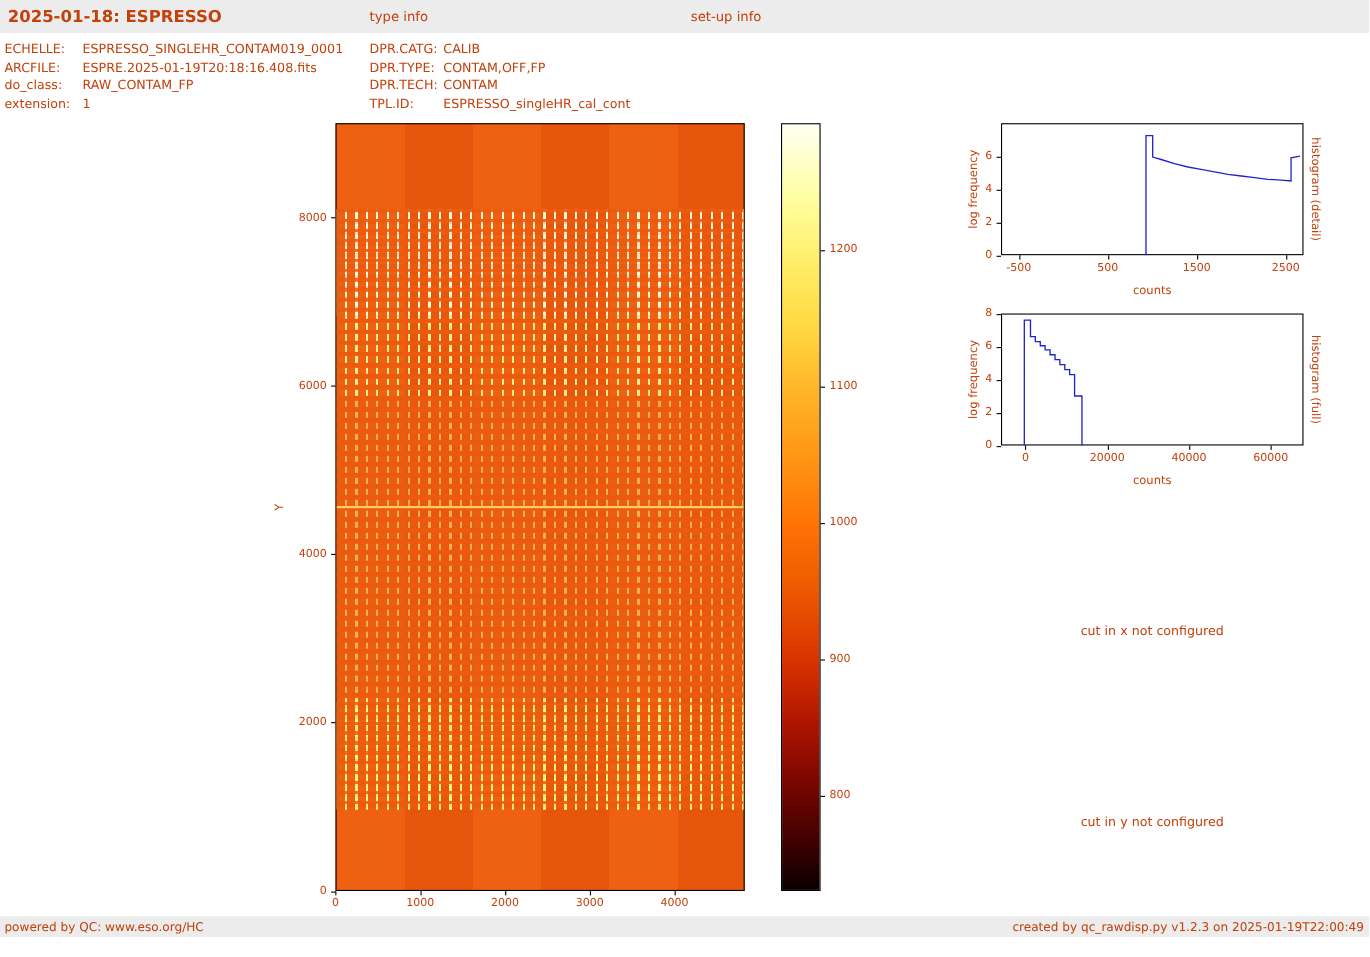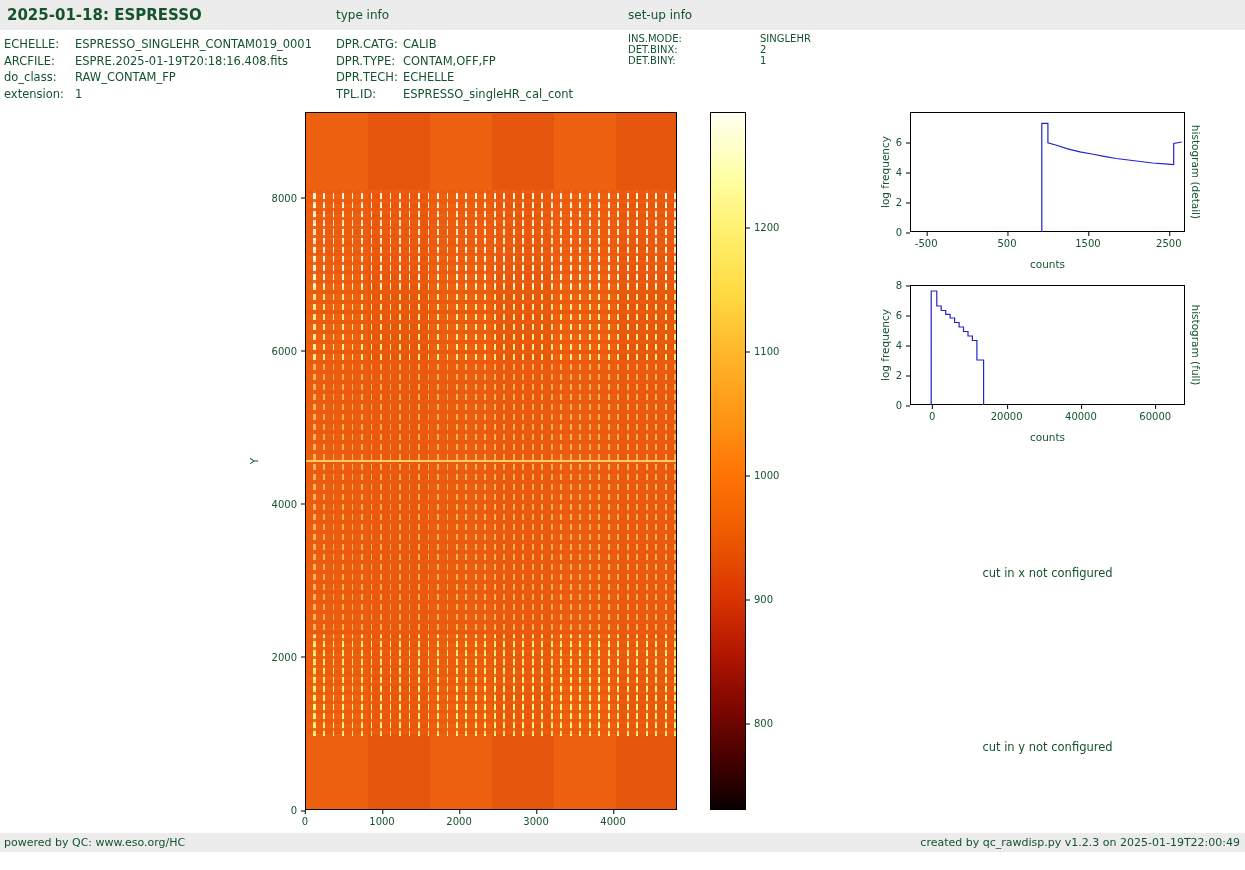--- a/index.html
+++ b/index.html
@@ -1,18 +1,18 @@
 <!DOCTYPE html>
 <html><head>
 <meta charset="utf-8">
 <style>
   html,body { margin:0; padding:0; background:#ffffff; }
   .page {
     position:relative; width:1245px; height:870px; overflow:hidden;
-    font-family:"DejaVu Sans","Liberation Sans",sans-serif; color:#14532d; background:#ffffff;
+    font-family:"DejaVu Sans","Liberation Sans",sans-serif; color:#c2410c; background:#ffffff;
   }
 
   
   .topbar { position:absolute; left:0; top:0; width:100%; height:30px; background:#ececec; }
   .topbar .title { position:absolute; left:7px; top:50%; transform:translateY(-50%); font-size:15px; font-weight:bold; }
   .topbar .col-head { position:absolute; top:50%; transform:translateY(-50%); font-size:12px; }
   .topbar .type-head { left:336px; }
   .topbar .setup-head { left:628px; }
   .bottombar { position:absolute; left:0; bottom:18px; width:100%; height:19px; background:#ececec; font-size:11px; line-height:19px; }
   .bottombar .fleft { position:absolute; left:4px; }
@@ -102,27 +102,22 @@
 
   <section class="meta-col meta-file">
       <div class="meta-row"><span class="meta-label">ECHELLE:</span><span class="meta-value">ESPRESSO_SINGLEHR_CONTAM019_0001</span></div>
       <div class="meta-row"><span class="meta-label">ARCFILE:</span><span class="meta-value">ESPRE.2025-01-19T20:18:16.408.fits</span></div>
       <div class="meta-row"><span class="meta-label">do_class:</span><span class="meta-value">RAW_CONTAM_FP</span></div>
       <div class="meta-row"><span class="meta-label">extension:</span><span class="meta-value">1</span></div>
     </section>
   <section class="meta-col meta-type">
       <div class="meta-row"><span class="meta-label">DPR.CATG:</span><span class="meta-value">CALIB</span></div>
       <div class="meta-row"><span class="meta-label">DPR.TYPE:</span><span class="meta-value">CONTAM,OFF,FP</span></div>
-      <div class="meta-row"><span class="meta-label">DPR.TECH:</span><span class="meta-value">ECHELLE</span></div>
+      <div class="meta-row"><span class="meta-label">DPR.TECH:</span><span class="meta-value">CONTAM</span></div>
       <div class="meta-row"><span class="meta-label">TPL.ID:</span><span class="meta-value">ESPRESSO_singleHR_cal_cont</span></div>
-    </section>
-  <section class="meta-col meta-setup">
-      <div class="meta-row"><span class="meta-label">INS.MODE:</span><span class="meta-value">SINGLEHR</span></div>
-      <div class="meta-row"><span class="meta-label">DET.BINX:</span><span class="meta-value">2</span></div>
-      <div class="meta-row"><span class="meta-label">DET.BINY:</span><span class="meta-value">1</span></div>
     </section>
 
   <div class="plot raw-wrap">
     <div class="raw-image">
       <div class="det-bands"></div>
       <div class="fp-stripes"></div>
       <div class="fp-bright-top"></div>
       <div class="mid-dim"></div>
       <div class="fp-bright-bottom"></div>
       <div class="mid-line"></div>

